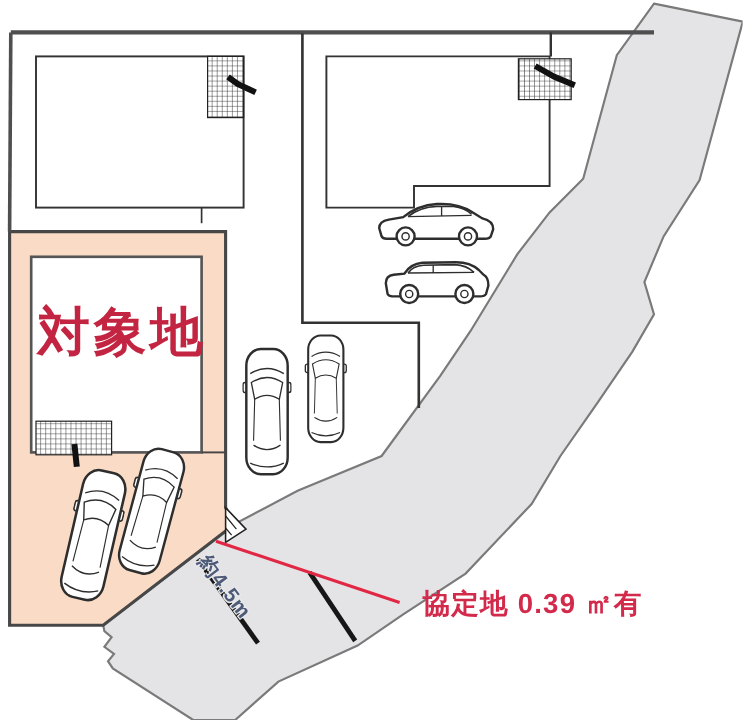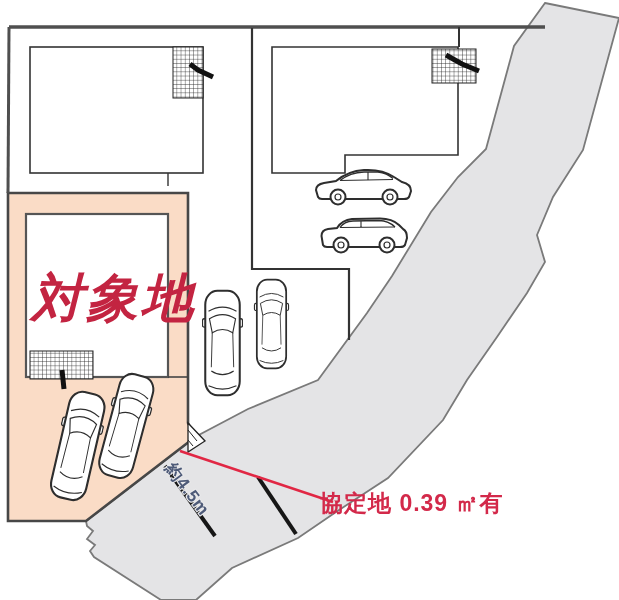--- a/index.html
+++ b/index.html
@@ -3,29 +3,29 @@
 <meta charset="utf-8">
 <style>
   html,body{margin:0;padding:0;background:#ffffff;}
   #stage{
     position:relative;width:619px;height:600px;background:#ffffff;overflow:hidden;
     font-family:"Liberation Sans","DejaVu Sans",sans-serif;
   }
   #plan-svg{position:absolute;left:0;top:0;}
   .overlay-label{position:absolute;white-space:nowrap;line-height:1;}
   #subject-label{
-    left:31px;top:272px;font-size:52px;font-weight:700;letter-spacing:3px;color:#c32441;font-style:italic;
+    left:31px;top:256px;font-size:44px;font-weight:700;letter-spacing:3px;color:#c32441;
   }
   #road-width-label{
     left:176px;top:460px;font-size:17px;font-weight:700;color:#4d5a78;
     transform:rotate(53deg);transform-origin:0 0;letter-spacing:1px;
     text-shadow:-1px -1px 0 #e9e9eb,1px -1px 0 #e9e9eb,-1px 1px 0 #e9e9eb,1px 1px 0 #e9e9eb;
   }
   #annotation-label{
-    left:320px;top:492px;font-size:23px;font-weight:700;color:#d3294a;letter-spacing:1px;
+    left:352px;top:492px;font-size:23px;font-weight:700;color:#d3294a;letter-spacing:1px;
   }
 </style>
 </head>
 <body>
 
 <div id="stage">
 
   <svg id="plan-svg" width="619" height="600" viewBox="0 0 619 600">
     <defs>
 

